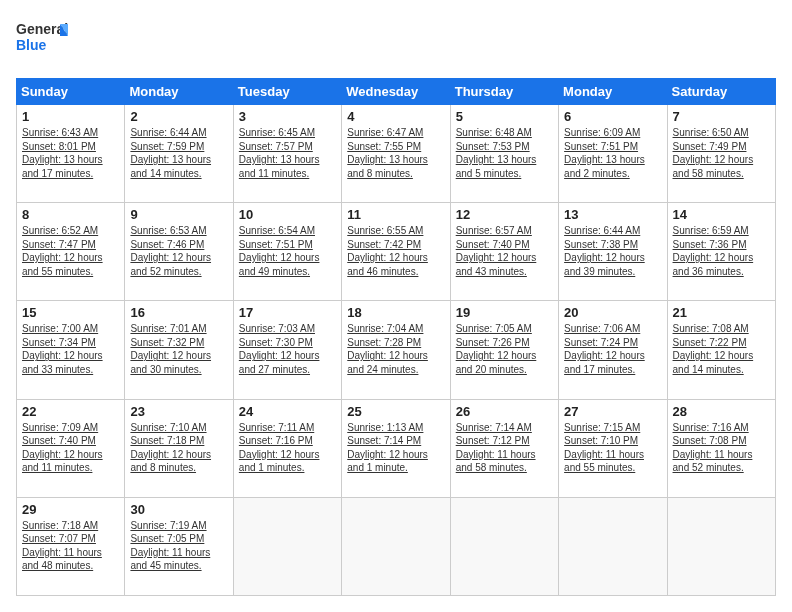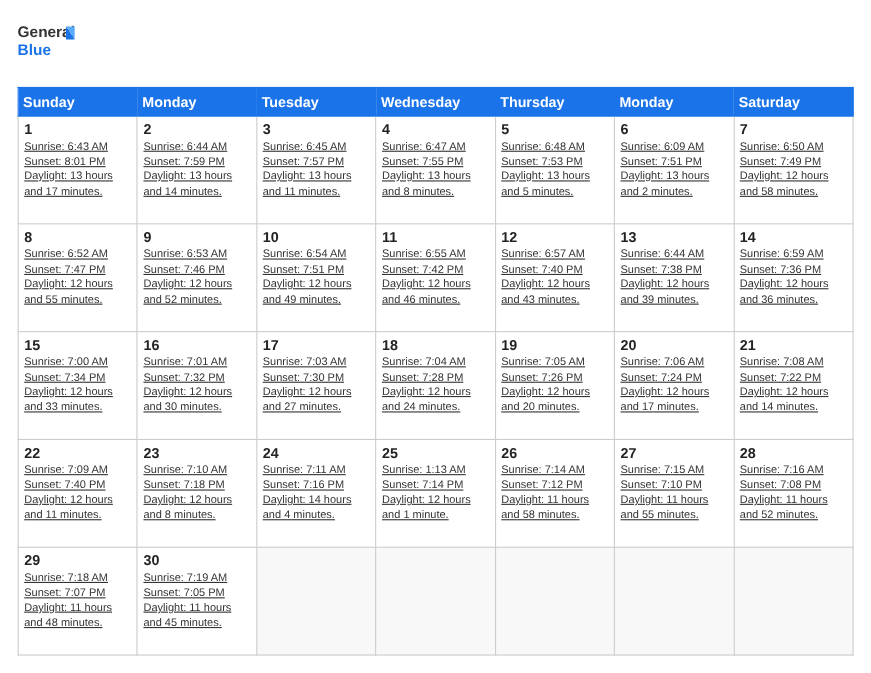--- a/index.html
+++ b/index.html
@@ -306,21 +306,21 @@
           <span>Sunrise: 7:10 AM</span><br>
           <span>Sunset: 7:18 PM</span><br>
           <span>Daylight: 12 hours and 8 minutes.</span>
         </div>
       </td>
           <td>
         <span class="day-num">24</span>
         <div class="day-info">
           <span>Sunrise: 7:11 AM</span><br>
           <span>Sunset: 7:16 PM</span><br>
-          <span>Daylight: 14 hours and 4 minutes.</span>
+          <span>Daylight: 12 hours and 1 minutes.</span>
         </div>
       </td>
           <td>
         <span class="day-num">25</span>
         <div class="day-info">
           <span>Sunrise: 1:13 AM</span><br>
           <span>Sunset: 7:14 PM</span><br>
           <span>Daylight: 12 hours and 1 minute.</span>
         </div>
       </td>

